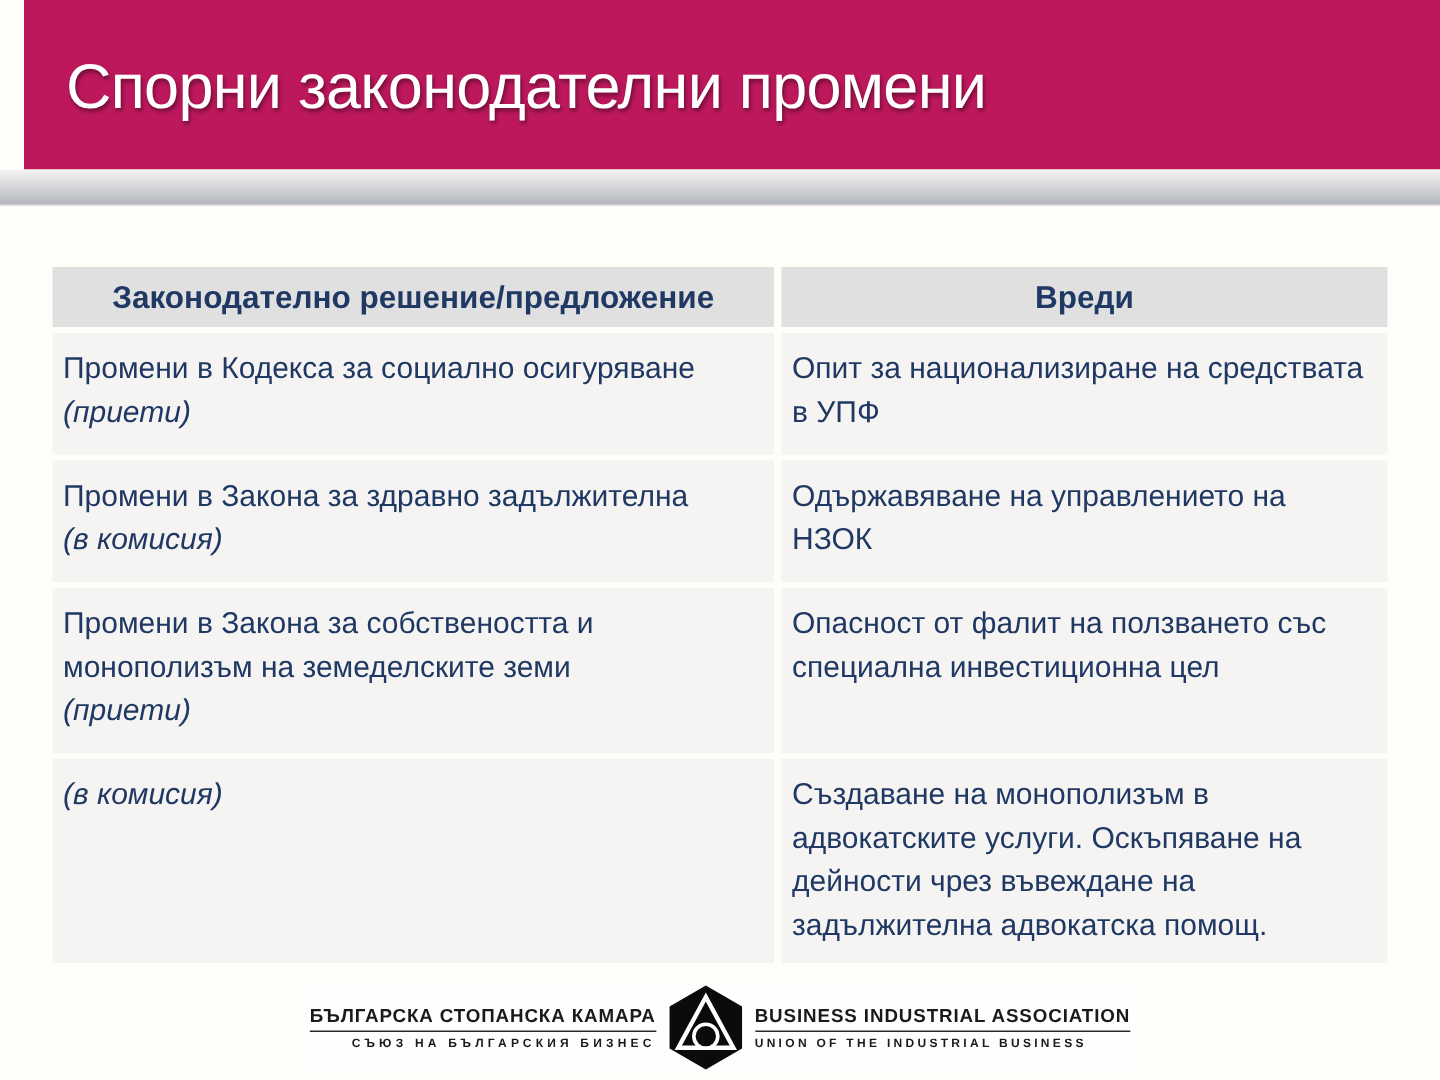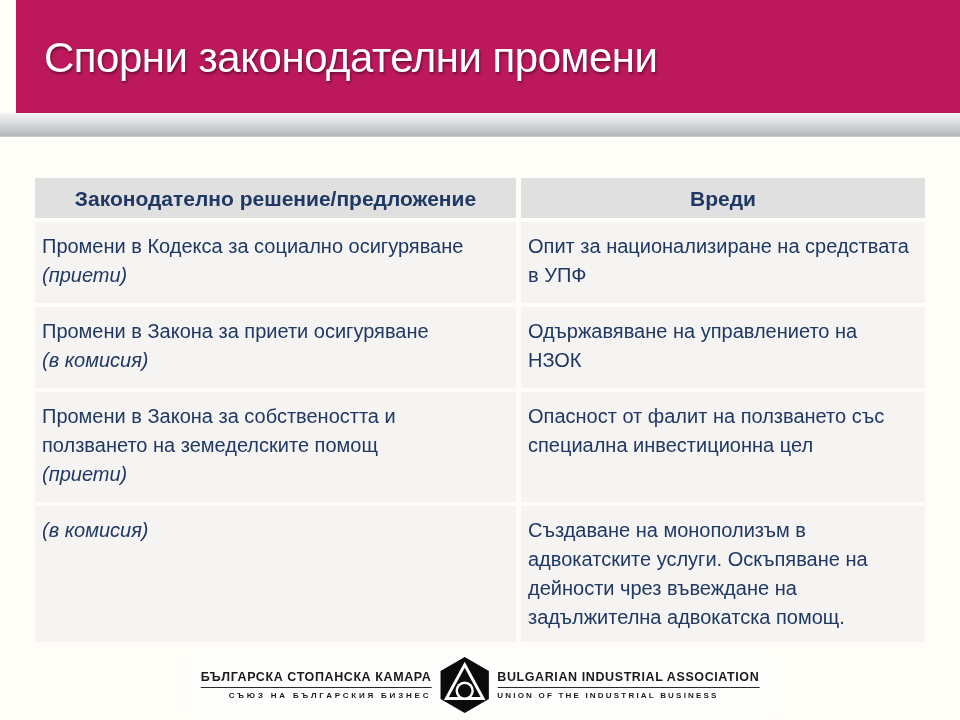--- a/index.html
+++ b/index.html
@@ -128,29 +128,29 @@
 
     <div class="cell td mh-a">
       <span>Промени в Кодекса за социално осигуряване</span>
       <span class="status">(приети)</span>
     </div>
     <div class="cell td mh-a">
       <span>Опит за национализиране на средствата в УПФ</span>
     </div>
 
     <div class="cell td mh-b">
-      <span>Промени в Закона за приети осигуряване</span>
+      <span>Промени в Закона за здравно задължителна</span>
       <span class="status">(в комисия)</span>
     </div>
     <div class="cell td mh-b">
       <span>Одържавяване на управлението на НЗОК</span>
     </div>
 
     <div class="cell td mh-c">
-      <span>Промени в Закона за собствеността и ползването на земеделските помощ</span>
+      <span>Промени в Закона за собствеността и монополизъм на земеделските земи</span>
       <span class="status">(приети)</span>
     </div>
     <div class="cell td mh-c">
       <span>Опасност от фалит на ползването със специална инвестиционна цел</span>
     </div>
 
     <div class="cell td mh-d">
       <span class="status">(в комисия)</span>
     </div>
     <div class="cell td mh-d">
@@ -164,18 +164,18 @@
       <div class="l-title">БЪЛГАРСКА СТОПАНСКА КАМАРА</div>
       <div class="l-sub">СЪЮЗ НА БЪЛГАРСКИЯ БИЗНЕС</div>
     </div>
     <svg class="bia-icon" width="54" height="58" viewBox="0 0 54 60" aria-hidden="true">
       <polygon points="27,1 52,15.5 52,44.5 27,59 2,44.5 2,15.5" fill="#0B0B0B"></polygon>
       <path d="M27,9 L46,44 L8,44 Z" fill="none" stroke="#FFFFFF" stroke-width="3"></path>
       <circle cx="27" cy="36" r="9.5" fill="#FFFFFF"></circle>
       <circle cx="27" cy="36" r="7" fill="#0B0B0B"></circle>
     </svg>
     <div class="logo-text right-block" style="text-align:left">
-      <div class="l-title">BULGARIAN INDUSTRIAL ASSOCIATION</div>
+      <div class="l-title">BUSINESS INDUSTRIAL ASSOCIATION</div>
       <div class="l-sub">UNION OF THE INDUSTRIAL BUSINESS</div>
     </div>
   </div>
 
 </div>
 
 </body></html>

